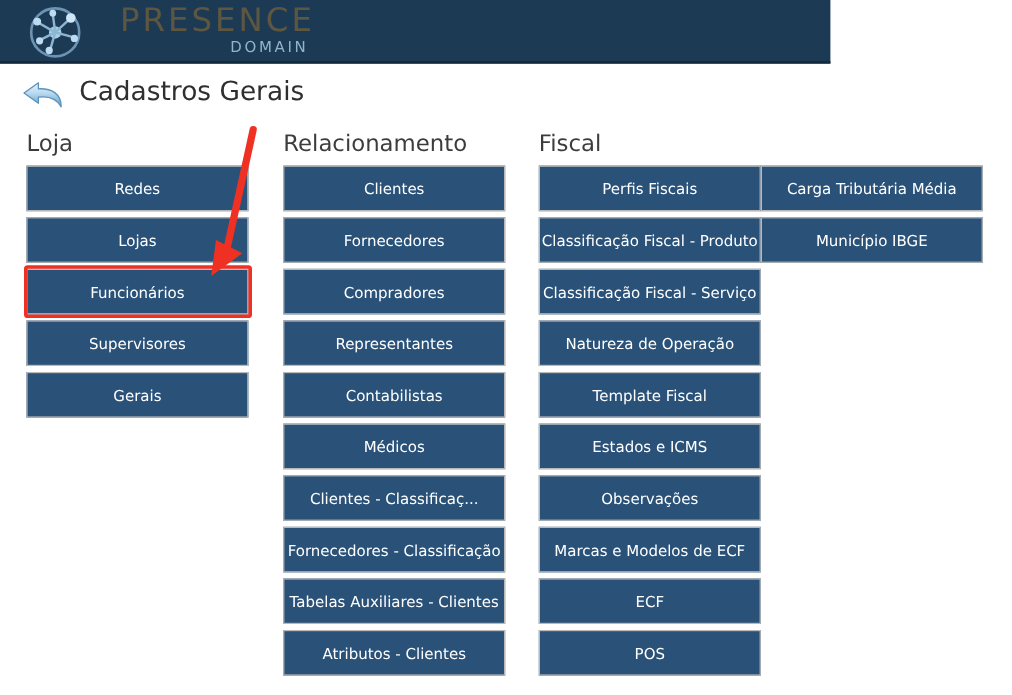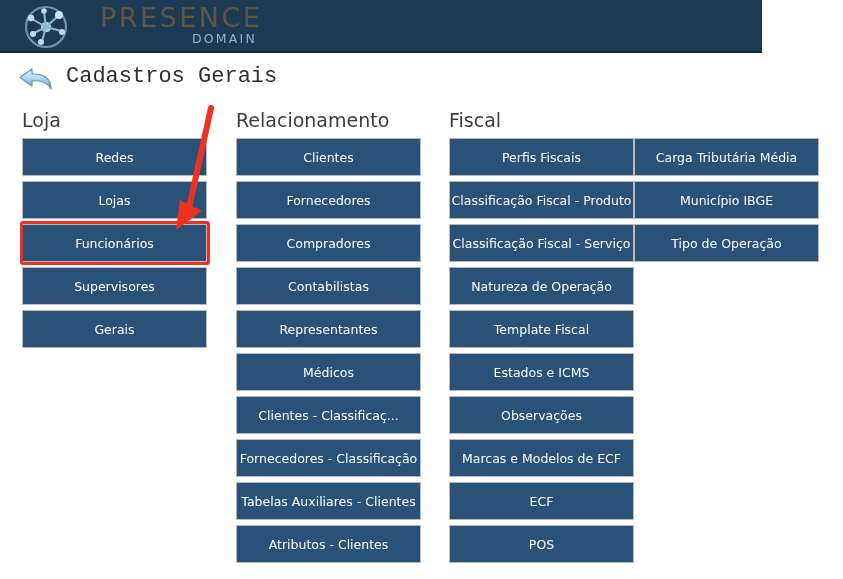--- a/index.html
+++ b/index.html
@@ -6,21 +6,21 @@
   html, body {
     width: 843px; height: 579px;
     background: #ffffff;
     font-family: "DejaVu Sans", "Liberation Sans", sans-serif;
     overflow: hidden;
   }
   #app { position: relative; width: 843px; height: 579px; background: #fff; }
 
   
   #brandbar {
-    position: absolute; left: 0; top: 0; width: 762px; height: 53px;
+    position: absolute; left: 0; top: 0; width: 692px; height: 53px;
     background: #1d3a55;
     border-bottom: 2px solid #12293d;
   }
   #brand-logo {
     position: absolute; left: 20px; top: 3px; width: 54px; height: 48px;
   }
   #brand-wordmark {
     position: absolute; left: 100px; top: 1px;
     width: 160px; height: 50px;
   }
@@ -42,21 +42,20 @@
   #page-title-row {
     position: absolute; left: 0; top: 60px; width: 843px; height: 42px;
   }
   #back-arrow-icon {
     position: absolute; left: 18px; top: 4px; width: 40px; height: 30px;
   }
   #page-title {
     position: absolute; left: 66px; top: 1px;
     font-size: 22px; color: #2f2f2f; font-weight: 400;
     line-height: 32px;
-    font-family: Liberation Mono, monospace;
   }
 
   
   .group-title {
     position: absolute;
     font-size: 19px; color: #3c3c3c; font-weight: 400;
     line-height: 24px;
     white-space: nowrap;
   }
   .col {
@@ -151,22 +150,22 @@
       <div class="menu-btn">Funcionários</div>
       <div class="menu-btn">Supervisores</div>
       <div class="menu-btn">Gerais</div>
     </div>
 
   <div class="group-title" style="left:236px; top:108px;">Relacionamento</div>
   <div class="col" id="col-rel" style="left:236px; top:138px;">
       <div class="menu-btn">Clientes</div>
       <div class="menu-btn">Fornecedores</div>
       <div class="menu-btn">Compradores</div>
+      <div class="menu-btn">Representantes</div>
       <div class="menu-btn">Contabilistas</div>
-      <div class="menu-btn">Representantes</div>
       <div class="menu-btn">Médicos</div>
       <div class="menu-btn">Clientes - Classificaç...</div>
       <div class="menu-btn">Fornecedores - Classificação</div>
       <div class="menu-btn">Tabelas Auxiliares - Clientes</div>
       <div class="menu-btn">Atributos - Clientes</div>
     </div>
 
   <div class="group-title" style="left:449px; top:108px;">Fiscal</div>
   <div class="col" id="col-fiscal-a" style="left:449px; top:138px;">
       <div class="menu-btn">Perfis Fiscais</div>
@@ -176,21 +175,20 @@
       <div class="menu-btn">Template Fiscal</div>
       <div class="menu-btn">Estados e ICMS</div>
       <div class="menu-btn">Observações</div>
       <div class="menu-btn">Marcas e Modelos de ECF</div>
       <div class="menu-btn">ECF</div>
       <div class="menu-btn">POS</div>
     </div>
   <div class="col" id="col-fiscal-b" style="left:634px; top:138px;">
       <div class="menu-btn">Carga Tributária Média</div>
       <div class="menu-btn">Município IBGE</div>
-      <div class="menu-btn">Tipo de Operação</div>
     </div>
 
   <div id="pointer-arrow">
     <svg width="70" height="135" viewBox="0 0 70 135">
       <line x1="46" y1="8" x2="24" y2="108" stroke="#ef3124" stroke-width="6" stroke-linecap="round"></line>
       <path d="M11 130 L15 100 L37 111 Z" fill="#ef3124"></path>
     </svg>
   </div>
 
   <div id="highlight-box"></div>

